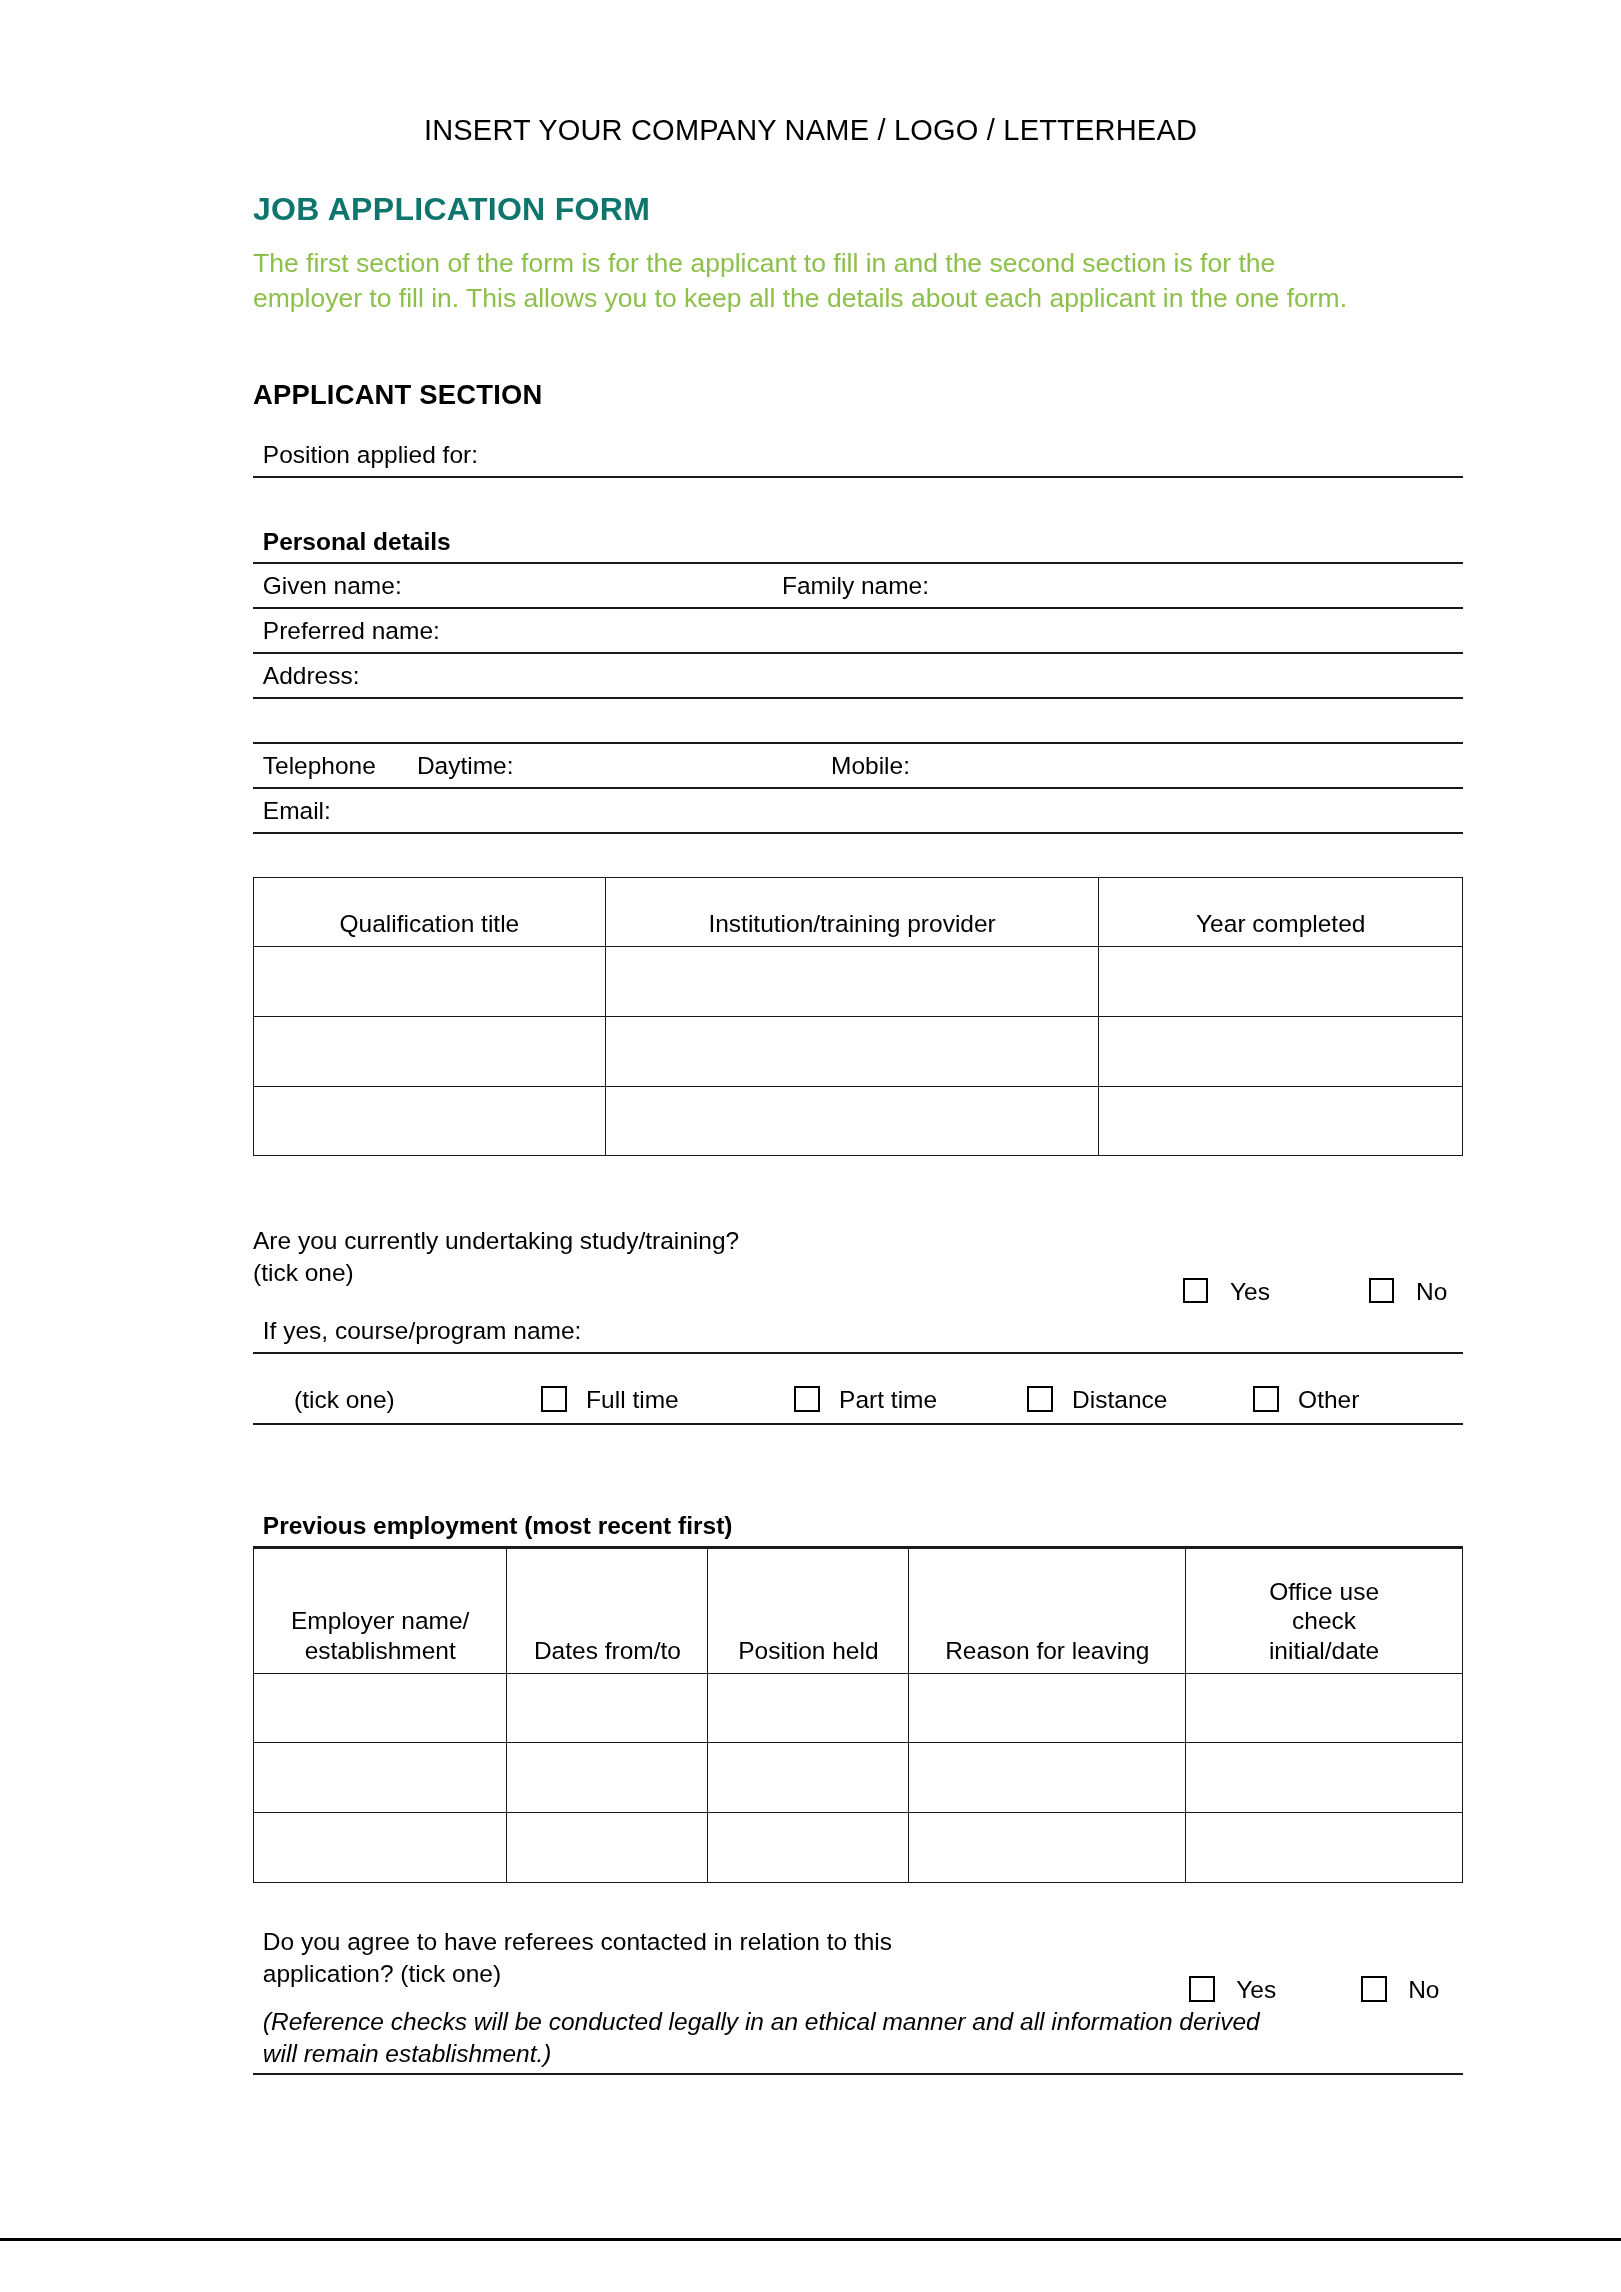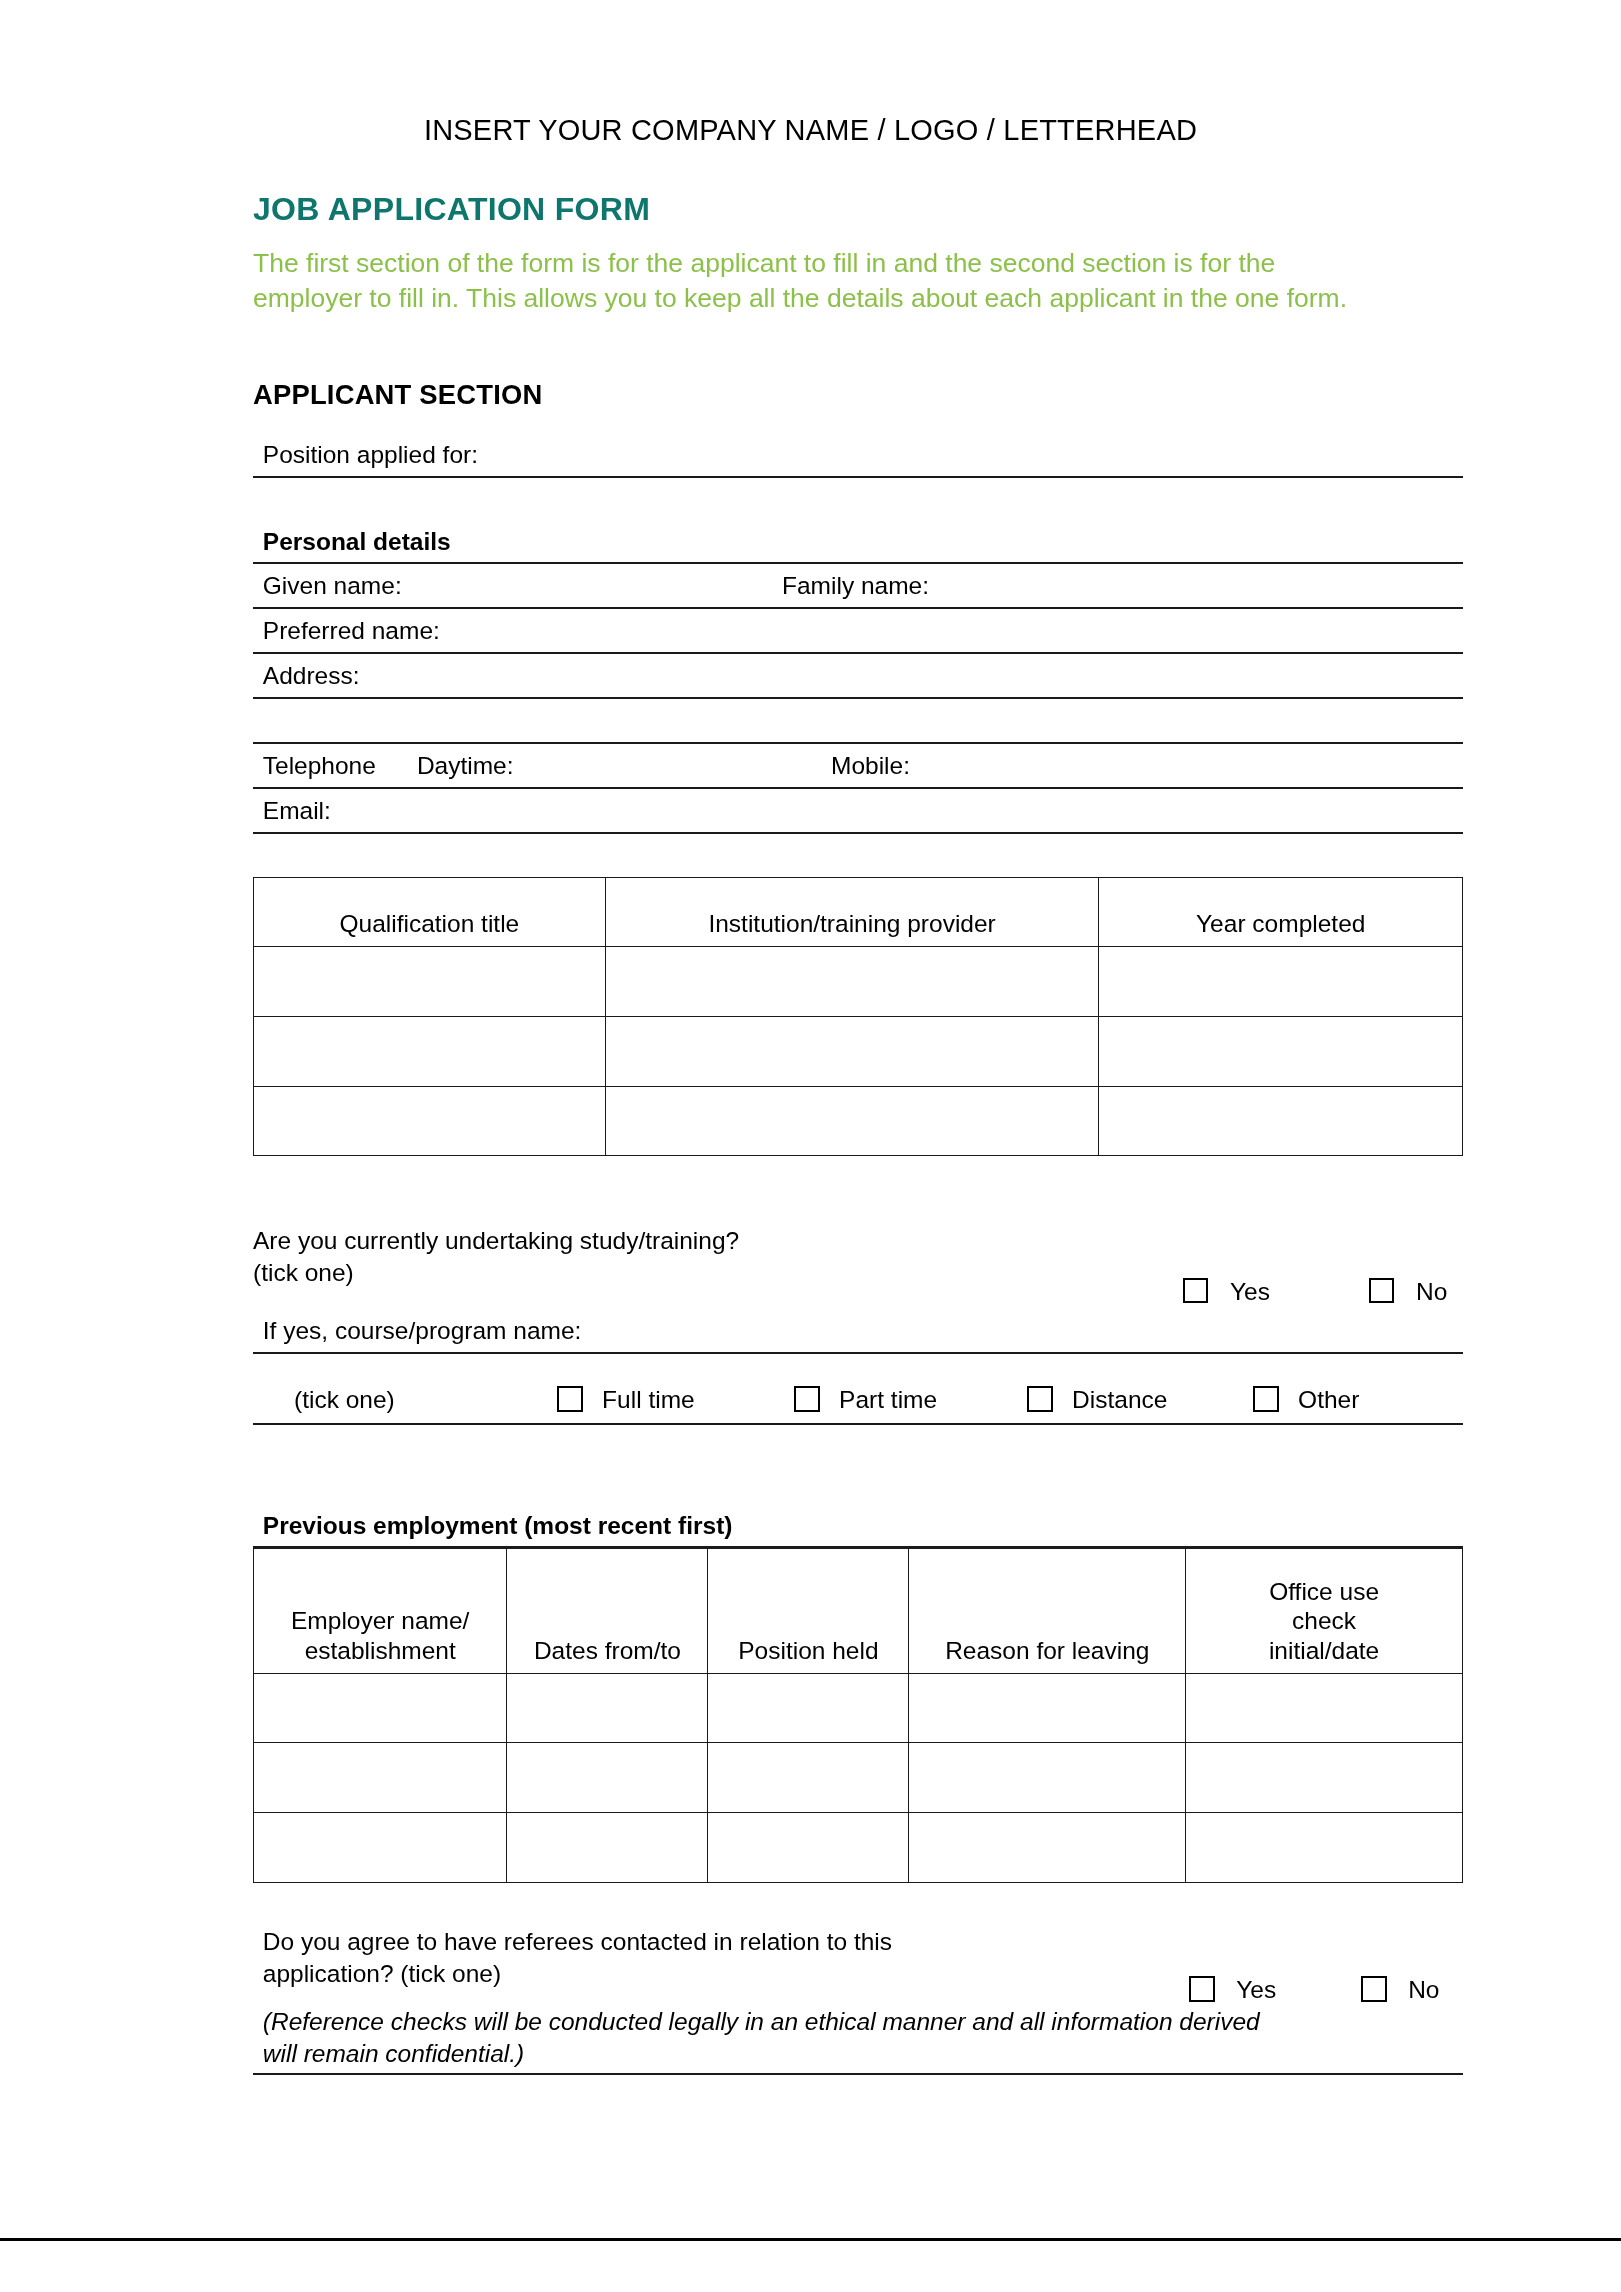--- a/index.html
+++ b/index.html
@@ -186,21 +186,21 @@
     line-height: 47px;
   }
   .mode-row .opt {
     position: absolute;
     top: 0;
     font-size: 24.5px;
     line-height: 47px;
     white-space: nowrap;
   }
   .mode-row .opt .cb { margin-right: 19.6px; }
-  .mode-row .opt.o1 { left: 304px; }
+  .mode-row .opt.o1 { left: 288px; }
   .mode-row .opt.o2 { left: 541px; }
   .mode-row .opt.o3 { left: 774px; }
   .mode-row .opt.o4 { left: 1000px; }
 
   .ref-block {
     position: relative;
     padding-bottom: 2px;
   }
   .ref-q {
     position: relative;
@@ -406,21 +406,21 @@
           <div>application? (tick one)</div>
         </div>
         <div class="ref-choices">
           <span class="opt"><span class="cb"></span><span>Yes</span></span>
           <span class="gap"></span>
           <span class="opt"><span class="cb"></span><span>No</span></span>
         </div>
       </div>
       <div class="disclaimer">
         <div>(Reference checks will be conducted legally in an ethical manner and all information derived</div>
-        <div>will remain confidential.)</div>
+        <div>will remain establishment.)</div>
       </div>
     </div>
 
   </div>
 
   <div class="footer-rule"></div>
 
 </div>
 
 

